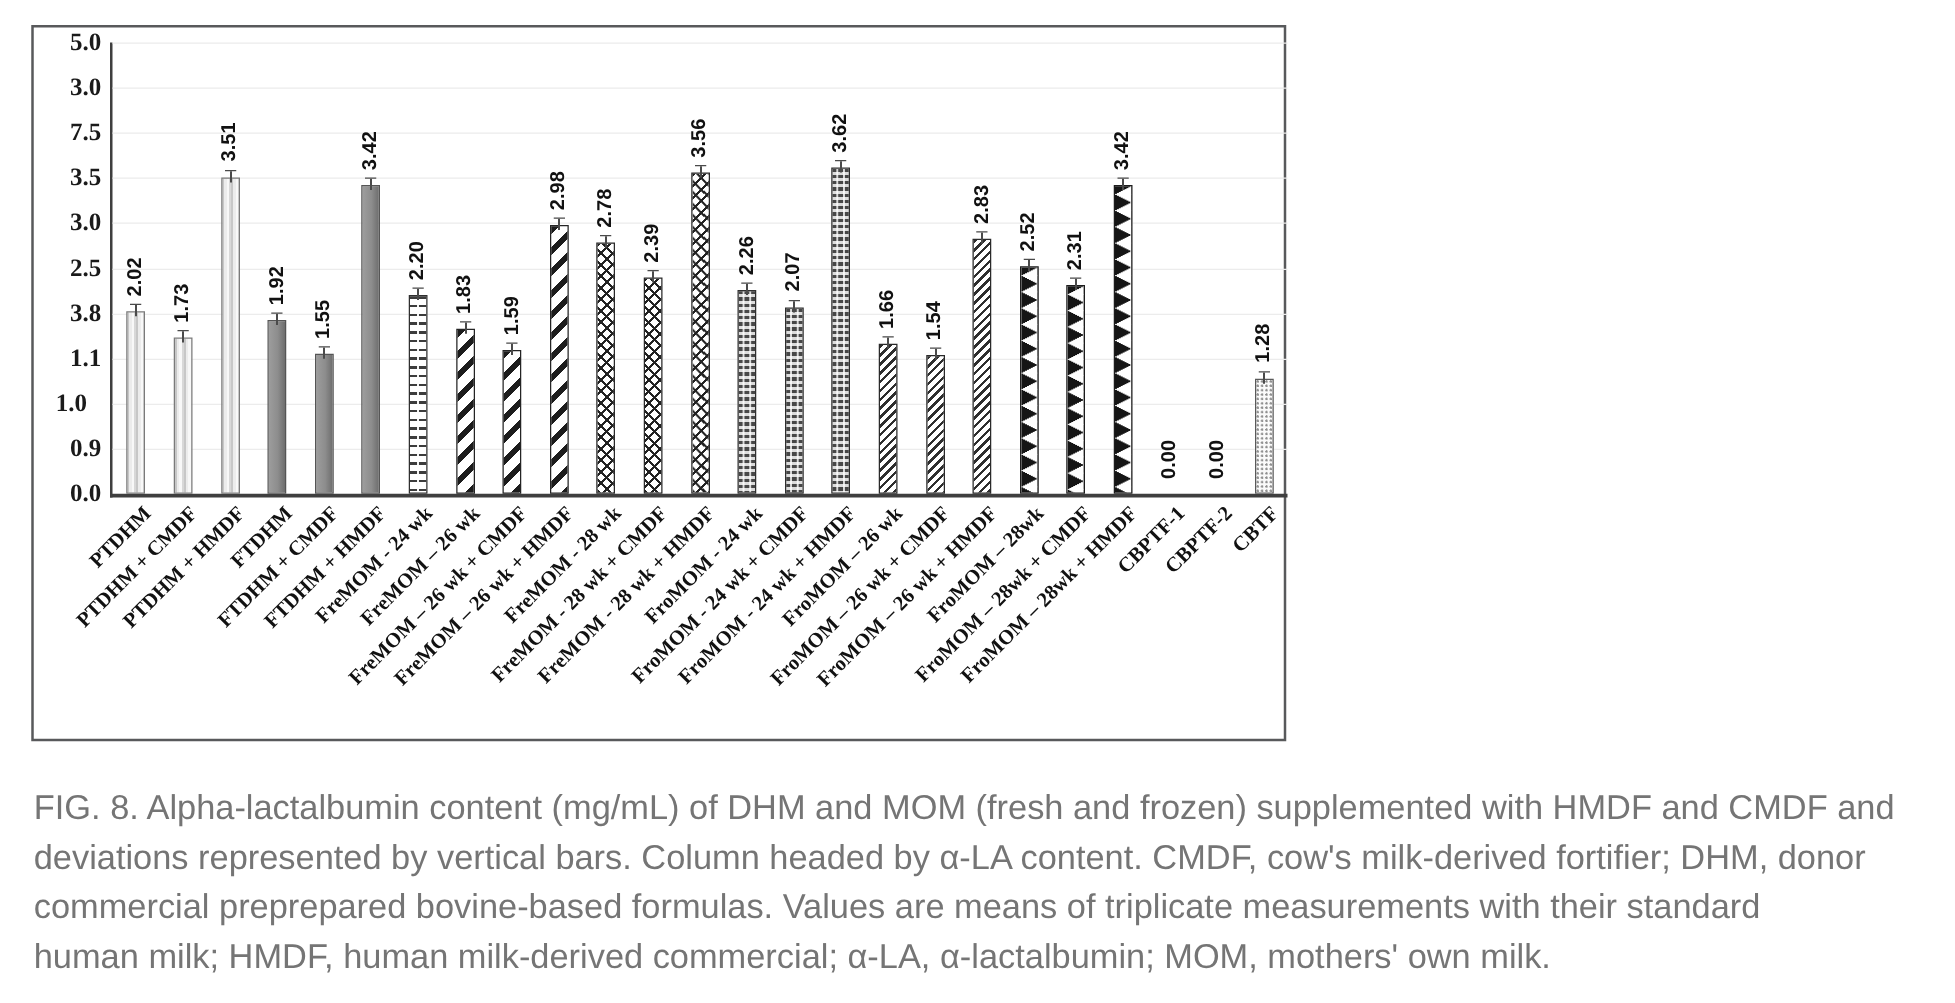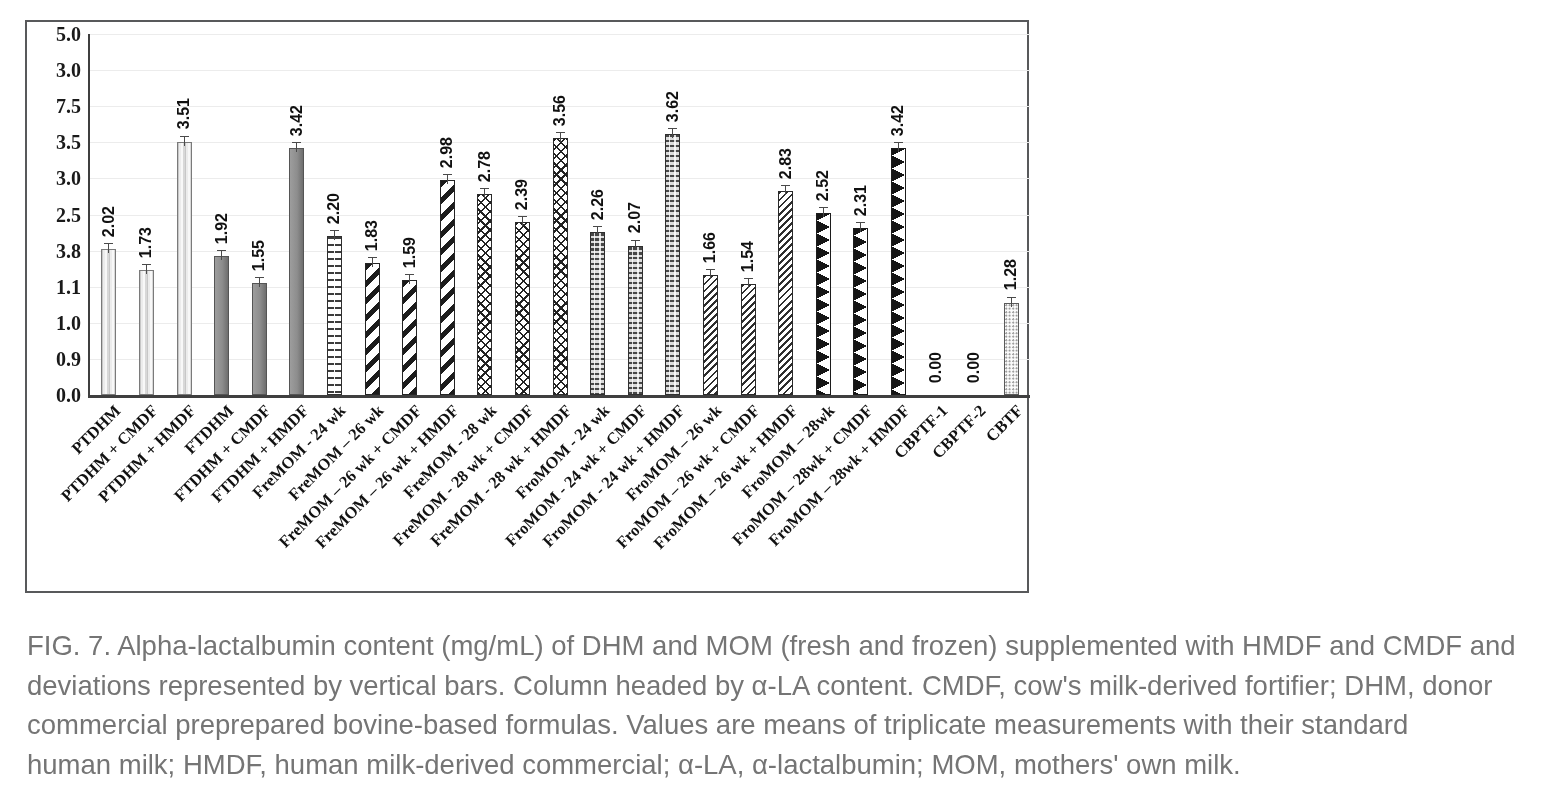--- a/index.html
+++ b/index.html
@@ -63,21 +63,21 @@
   .caption{position:absolute;left:27px;top:626px;width:1520px;
     font-size:27.5px;line-height:39.5px;color:#757575;}
 </style>
 </head>
 <body>
 
 <div class="figure-box">
   <div class="y-axis-labels">
       <div class="ytick" style="bottom: -11px;">0.0</div>
       <div class="ytick" style="bottom: 25.1px;">0.9</div>
-      <div class="ytick" style="bottom: 61.2px;">1.0</div>
+      <div class="ytick" style="bottom: 61.2px; text-align: center;">1.0</div>
       <div class="ytick" style="bottom: 97.3px;">1.1</div>
       <div class="ytick" style="bottom: 133.4px;">3.8</div>
       <div class="ytick" style="bottom: 169.5px;">2.5</div>
       <div class="ytick" style="bottom: 205.6px;">3.0</div>
       <div class="ytick" style="bottom: 241.7px;">3.5</div>
       <div class="ytick" style="bottom: 277.8px;">7.5</div>
       <div class="ytick" style="bottom: 313.9px;">3.0</div>
       <div class="ytick" style="bottom: 350px;">5.0</div>
     </div>
   <div class="plot-area">
@@ -186,17 +186,17 @@
       <div class="xlabel" style="left: 497.2px;">FroMOM – 28wk</div>
       <div class="xlabel" style="left: 534.8px;">FroMOM – 28wk + CMDF</div>
       <div class="xlabel" style="left: 572.4px;">FroMOM – 28wk + HMDF</div>
       <div class="xlabel" style="left: 610px;">CBPTF-1</div>
       <div class="xlabel" style="left: 647.6px;">CBPTF-2</div>
       <div class="xlabel" style="left: 685.2px;">CBTF</div>
     </div>
 </div>
 
 <div class="caption">
-  <div>FIG. 7. Alpha-lactalbumin content (mg/mL) of DHM and MOM (fresh and frozen) supplemented with HMDF and CMDF and</div>
+  <div>FIG. 8. Alpha-lactalbumin content (mg/mL) of DHM and MOM (fresh and frozen) supplemented with HMDF and CMDF and</div>
   <div>deviations represented by vertical bars. Column headed by α-LA content. CMDF, cow's milk-derived fortifier; DHM, donor</div>
   <div>commercial preprepared bovine-based formulas. Values are means of triplicate measurements with their standard</div>
   <div>human milk; HMDF, human milk-derived commercial; α-LA, α-lactalbumin; MOM, mothers' own milk.</div>
 </div>
 
 </body></html>

